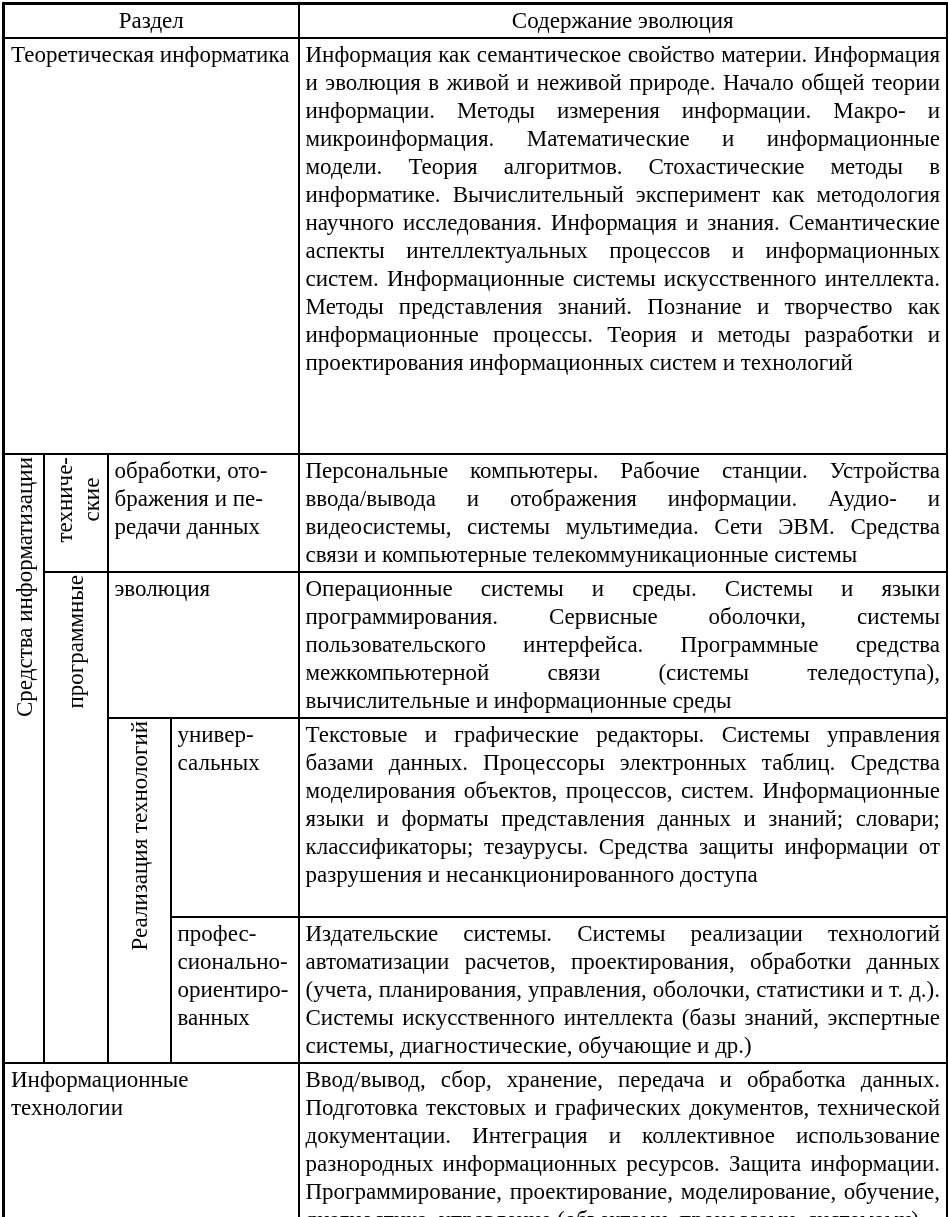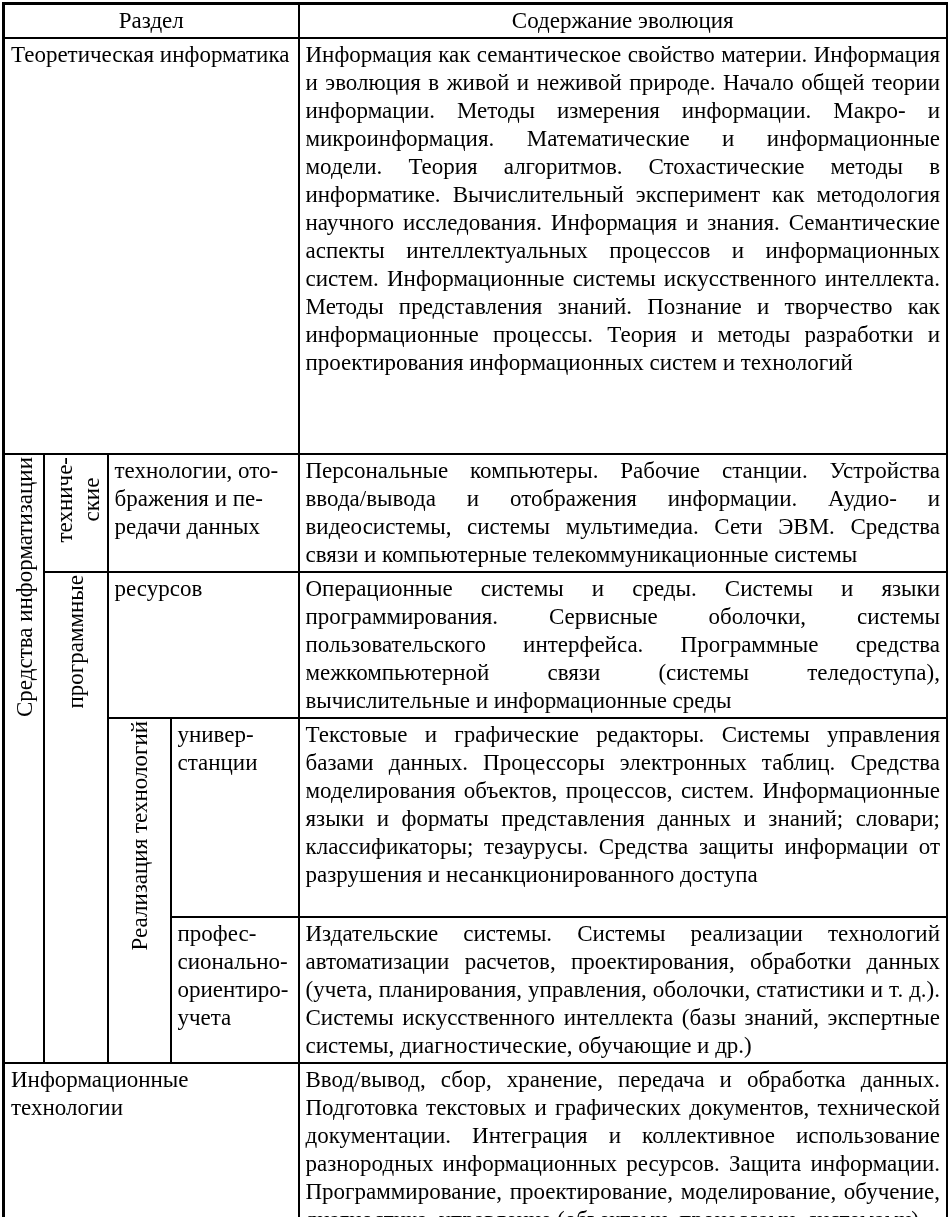--- a/index.html
+++ b/index.html
@@ -90,48 +90,48 @@
     </tr>
 
     <tr style="height:118px">
       <td rowspan="4" class="vcell">
         <div class="vert">Средства информатизации</div>
       </td>
       <td class="vcell">
         <div class="vert">техниче-
 ские</div>
       </td>
-      <td colspan="2" class="label-cell">технологии, ото-
+      <td colspan="2" class="label-cell">обработки, ото-
 бражения и пе-
 редачи данных</td>
       <td class="content-cell">Персональные компьютеры. Рабочие станции. Устройства ввода/вывода и отображения информации. Аудио- и видеосистемы, системы мультимедиа. Сети ЭВМ. Средства связи и компьютерные телекоммуникационные системы</td>
     </tr>
 
     <tr style="height:144px">
       <td rowspan="3" class="vcell">
         <div class="vert">программные</div>
       </td>
-      <td colspan="2" class="label-cell">ресурсов</td>
+      <td colspan="2" class="label-cell">эволюция</td>
       <td class="content-cell">Операционные системы и среды. Системы и языки программирования. Сервисные оболочки, системы пользовательского интерфейса. Программные средства межкомпьютерной связи (системы теледоступа), вычислительные и информационные среды</td>
     </tr>
 
     <tr style="height:199px">
       <td rowspan="2" class="vcell">
         <div class="vert">Реализация технологий</div>
       </td>
       <td class="label-cell">универ-
-станции</td>
+сальных</td>
       <td class="content-cell">Текстовые и графические редакторы. Системы управления базами данных. Процессоры электронных таблиц. Средства моделирования объектов, процессов, систем. Информационные языки и форматы представления данных и знаний; словари; классификаторы; тезаурусы. Средства защиты информации от разрушения и несанкционированного доступа</td>
     </tr>
 
     <tr style="height:141px">
       <td class="label-cell">профес-
 сионально-
 ориентиро-
-учета</td>
+ванных</td>
       <td class="content-cell">Издательские системы. Системы реализации технологий автоматизации расчетов, проектирования, обработки данных (учета, планирования, управления, оболочки, статистики и т. д.). Системы искусственного интеллекта (базы знаний, экспертные системы, диагностические, обучающие и др.)</td>
     </tr>
 
     <tr style="height:202px">
       <td colspan="4" class="section-cell">Информационные технологии</td>
       <td class="content-cell">Ввод/вывод, сбор, хранение, передача и обработка данных. Подготовка текстовых и графических документов, технической документации. Интеграция и коллективное использование разнородных информационных ресурсов. Защита информации. Программирование, проектирование, моделирование, обучение, диагностика, управление (объектами, процессами, системами)</td>
     </tr>
   </tbody>
     </table>
 </div>

